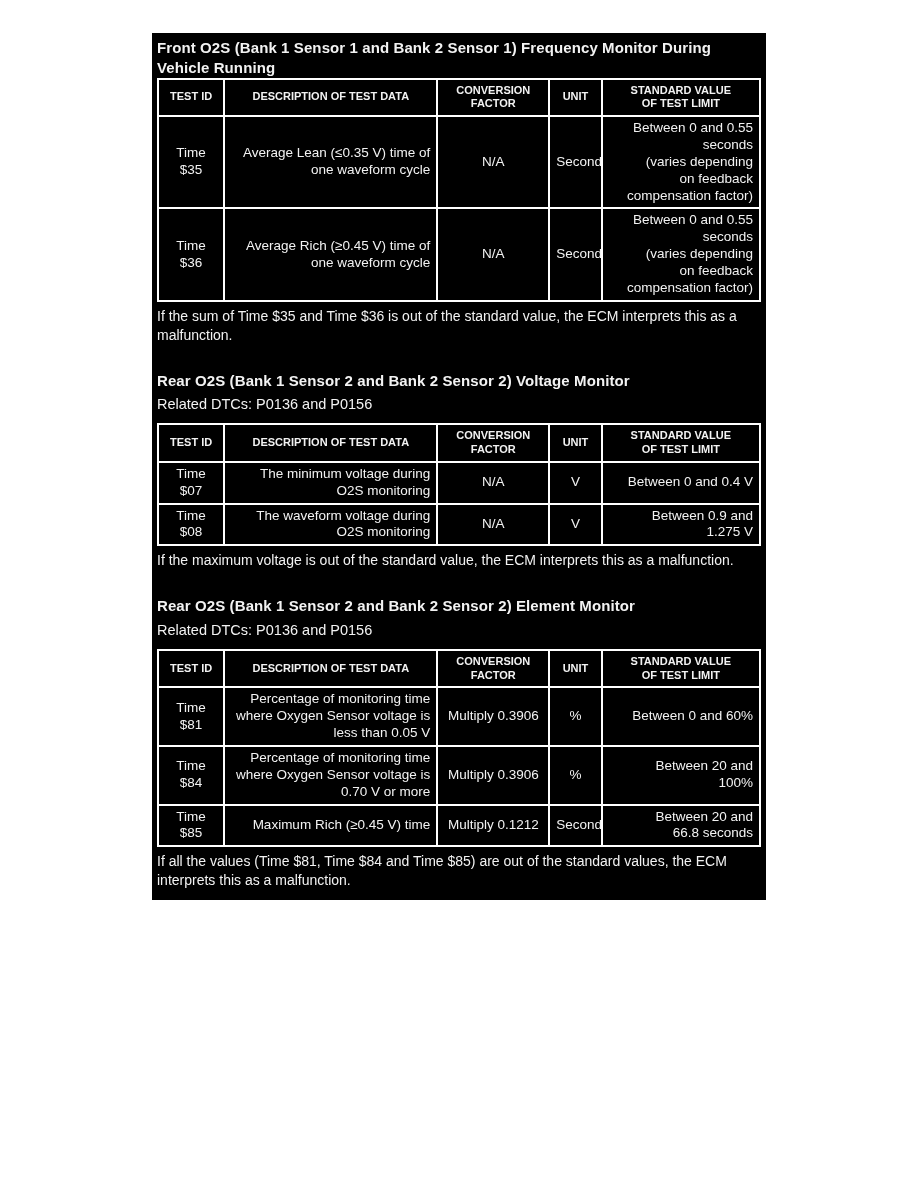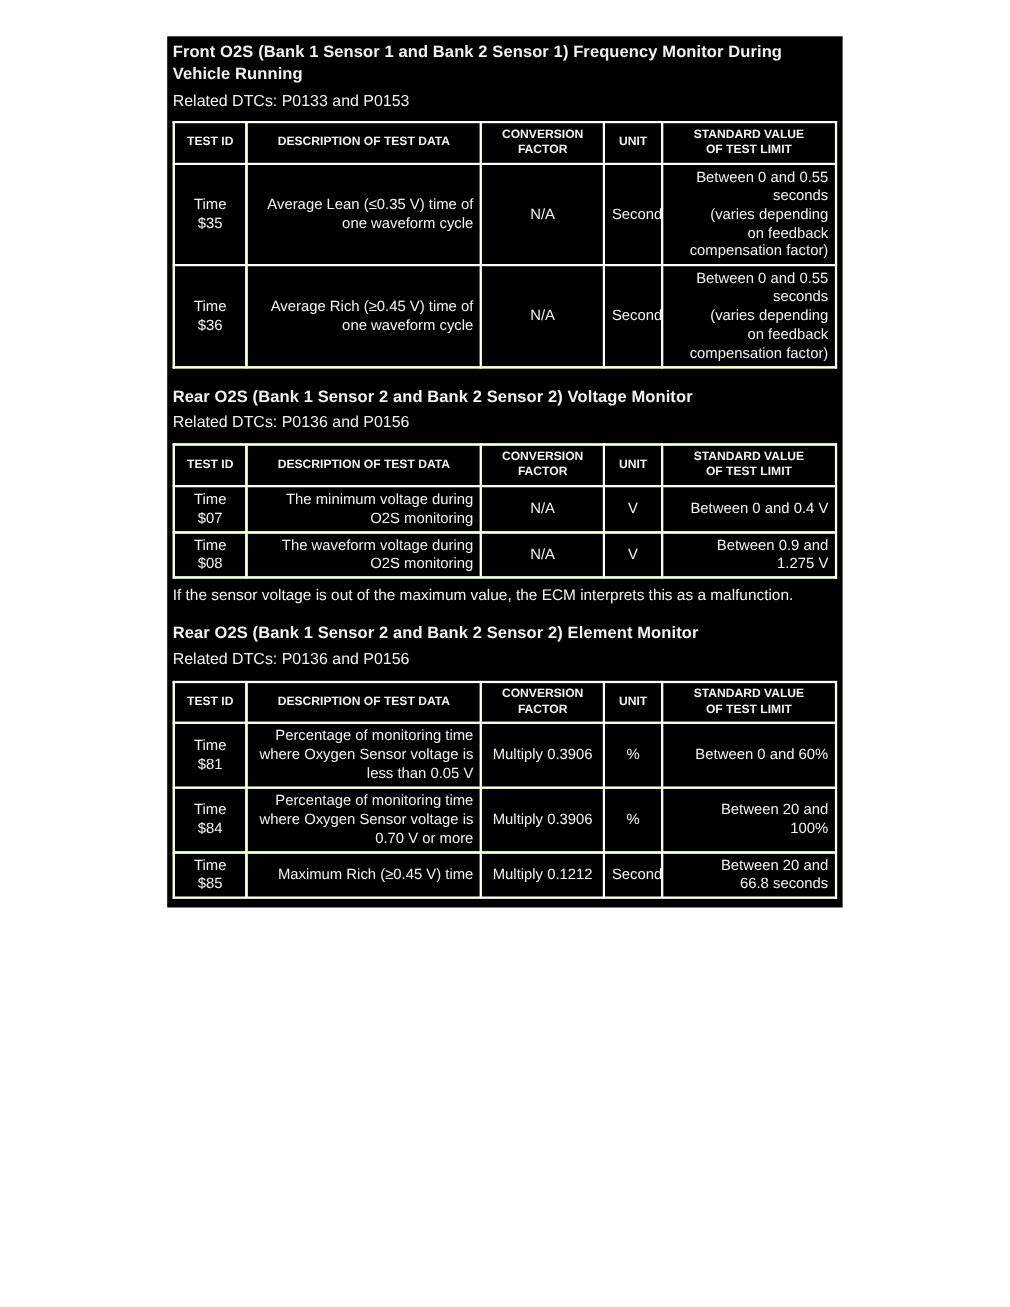--- a/index.html
+++ b/index.html
@@ -18,21 +18,21 @@
     position: absolute;
     left: 152px;
     top: 33px;
     width: 614px;
     background: #000000;
     color: #f2f2f2;
     padding: 3px 5px 8px 5px;
     box-sizing: border-box;
   }
   .section { margin: 0; }
-  .section + .section { margin-top: 16px; }
+  .section + .section { margin-top: 26px; }
   .section-title {
     font-size: 15px;
     font-weight: bold;
     line-height: 1.32;
     margin: 2px 0 0 0;
     letter-spacing: 0.1px;
   }
   .dtc-line {
     font-size: 14.5px;
     font-weight: normal;
@@ -84,21 +84,20 @@
   col.w-std  { width: 26.3%; }
 </style>
 </head>
 <body>
 
 <div class="page">
   <div class="panel">
 
     <div class="section">
       <h2 class="section-title">Front O2S (Bank 1 Sensor 1 and Bank 2 Sensor 1) Frequency Monitor During Vehicle Running</h2>
-      <p class="dtc-line">Related DTCs: P0133 and P0153</p>
       <table class="spec t1">
         <colgroup>
           <col class="w-id">
             <col class="w-desc">
             <col class="w-conv">
             <col class="w-unit">
             <col class="w-std">
         </colgroup>
         <thead>
           <tr>
@@ -131,20 +130,21 @@
             <td class="c-conv">N/A</td>
             <td class="c-unit">Second</td>
             <td class="c-std">Between 0 and 0.55
 seconds
 (varies depending
 on feedback
 compensation factor)</td>
           </tr>
         </tbody>
       </table>
+      <p class="note">If the sum of Time $35 and Time $36 is out of the standard value, the ECM interprets this as a malfunction.</p>
     </div>
 
     <div class="section">
       <h2 class="section-title">Rear O2S (Bank 1 Sensor 2 and Bank 2 Sensor 2) Voltage Monitor</h2>
       <p class="dtc-line">Related DTCs: P0136 and P0156</p>
       <table class="spec t2">
         <colgroup>
           <col class="w-id">
             <col class="w-desc">
             <col class="w-conv">
@@ -175,21 +175,21 @@
             <td class="c-id">Time
 $08</td>
             <td class="c-desc">The waveform voltage during O2S monitoring</td>
             <td class="c-conv">N/A</td>
             <td class="c-unit">V</td>
             <td class="c-std">Between 0.9 and
 1.275 V</td>
           </tr>
         </tbody>
       </table>
-      <p class="note">If the sensor voltage is out of the maximum value, the ECM interprets this as a malfunction.</p>
+      <p class="note">If the maximum voltage is out of the standard value, the ECM interprets this as a malfunction.</p>
     </div>
 
     <div class="section">
       <h2 class="section-title">Rear O2S (Bank 1 Sensor 2 and Bank 2 Sensor 2) Element Monitor</h2>
       <p class="dtc-line">Related DTCs: P0136 and P0156</p>
       <table class="spec t3">
         <colgroup>
           <col class="w-id">
             <col class="w-desc">
             <col class="w-conv">
@@ -229,16 +229,17 @@
             <td class="c-id">Time
 $85</td>
             <td class="c-desc">Maximum Rich (≥0.45 V) time</td>
             <td class="c-conv">Multiply 0.1212</td>
             <td class="c-unit">Second</td>
             <td class="c-std">Between 20 and
 66.8 seconds</td>
           </tr>
         </tbody>
       </table>
+      <p class="note">If all the values (Time $81, Time $84 and Time $85) are out of the standard values, the ECM interprets this as a malfunction.</p>
     </div>
 
   </div>
 </div>
 
 </body></html>

